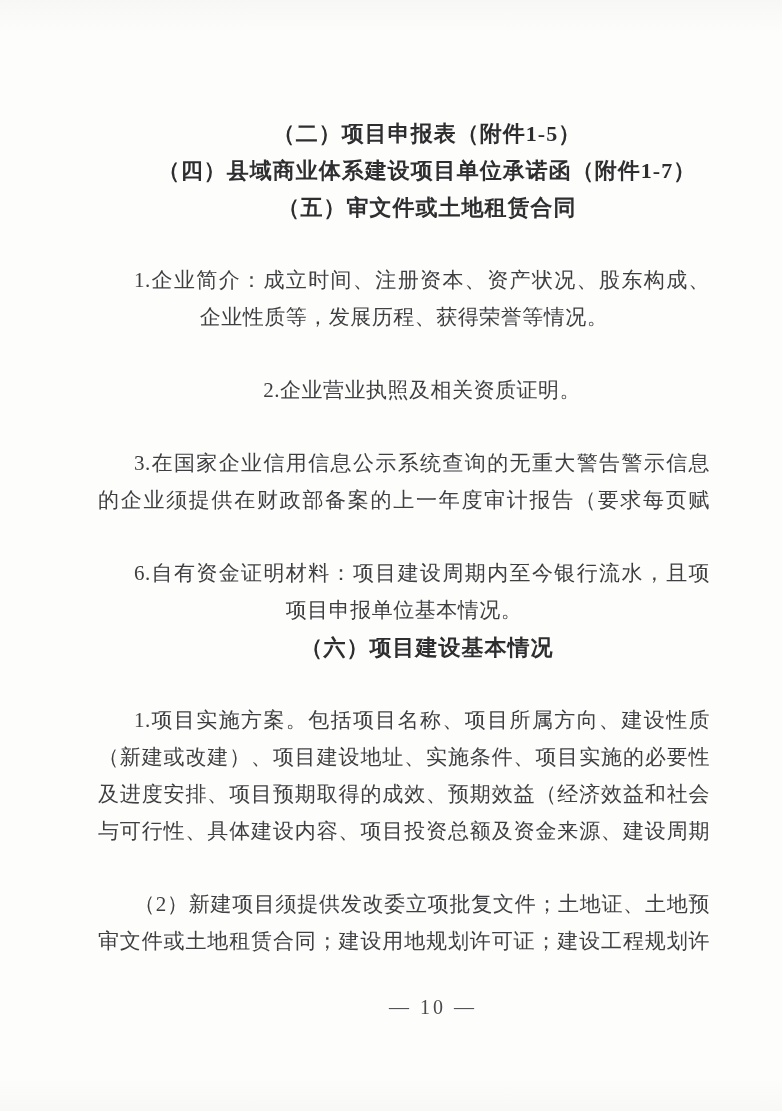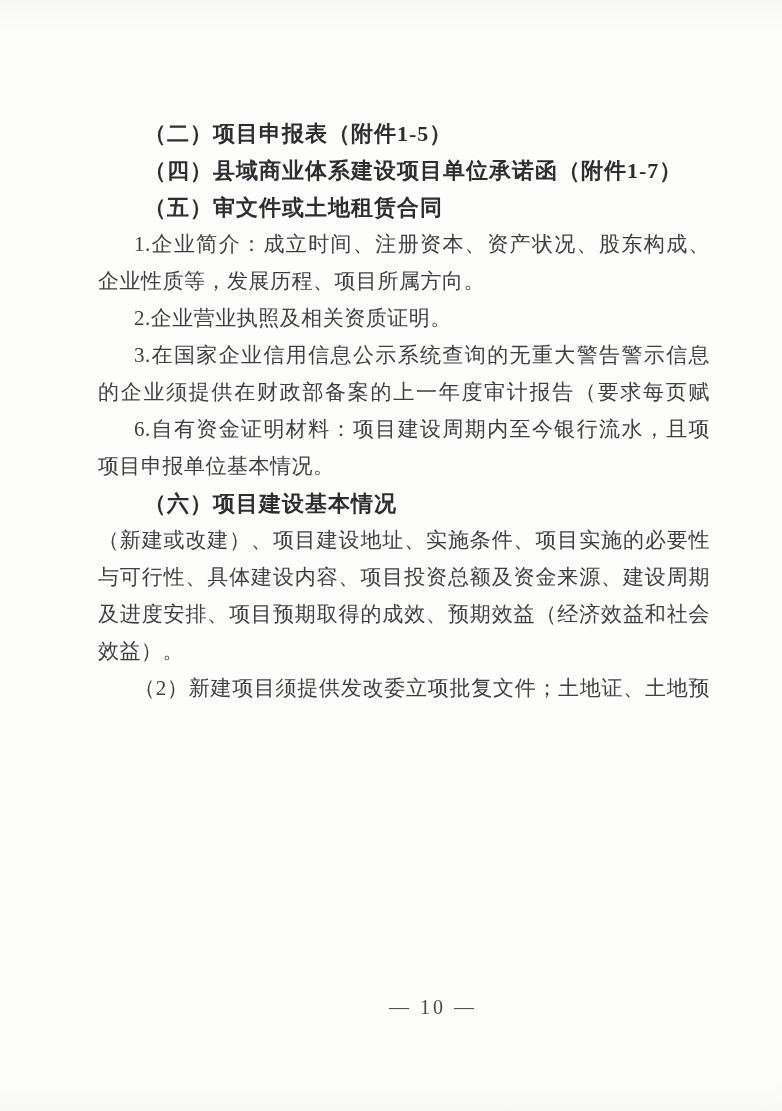--- a/index.html
+++ b/index.html
@@ -26,30 +26,32 @@
     width: 612px;
   }
   .line {
     font-size: 21px;
     line-height: 37px;
     height: 37px;
     color: #3f3f41;
     letter-spacing: 0.5px;
     white-space: nowrap;
     overflow: visible;
+    text-align: center;
   }
   .heading {
     font-weight: bold;
     font-size: 22px;
     color: #2e2e30;
     letter-spacing: 1px;
     text-indent: 46px;
   }
   .indent {
     text-indent: 36px;
+    margin-top: 36px;
   }
   .fill {
     white-space: normal;
     text-align: justify;
     text-align-last: justify;
     max-height: 37px;
     overflow: hidden;
   }
   .footer {
     position: absolute;
@@ -65,27 +67,28 @@
 </style>
 </head>
 <body>
 
 <div class="page">
   <div class="content">
     <div class="line heading">（二）项目申报表（附件1-5）</div>
     <div class="line heading">（四）县域商业体系建设项目单位承诺函（附件1-7）</div>
     <div class="line heading">（五）审文件或土地租赁合同</div>
     <div class="line indent fill">1.企业简介：成立时间、注册资本、资产状况、股东构成、</div>
-    <div class="line">企业性质等，发展历程、项目所属方向。</div>
+    <div class="line">企业性质等，发展历程、获得荣誉等情况。</div>
     <div class="line indent">2.企业营业执照及相关资质证明。</div>
     <div class="line indent fill">3.在国家企业信用信息公示系统查询的无重大警告警示信息</div>
     <div class="line fill">的企业须提供在财政部备案的上一年度审计报告（要求每页赋码）。</div>
     <div class="line indent fill">6.自有资金证明材料：项目建设周期内至今银行流水，且项</div>
     <div class="line">项目申报单位基本情况。</div>
     <div class="line heading">（六）项目建设基本情况</div>
+    <div class="line indent fill">1.项目实施方案。包括项目名称、项目所属方向、建设性质</div>
     <div class="line fill">（新建或改建）、项目建设地址、实施条件、项目实施的必要性</div>
+    <div class="line fill">及进度安排、项目预期取得的成效、预期效益（经济效益和社会</div>
     <div class="line fill">与可行性、具体建设内容、项目投资总额及资金来源、建设周期</div>
-    <div class="line fill">及进度安排、项目预期取得的成效、预期效益（经济效益和社会</div>
-    <div class="line">效益）。</div>
     <div class="line indent fill">（2）新建项目须提供发改委立项批复文件；土地证、土地预</div>
+    <div class="line fill">审文件或土地租赁合同；建设用地规划许可证；建设工程规划许</div>
   </div>
   <div class="footer">— 10 —</div>
 </div>
 
 </body></html>

